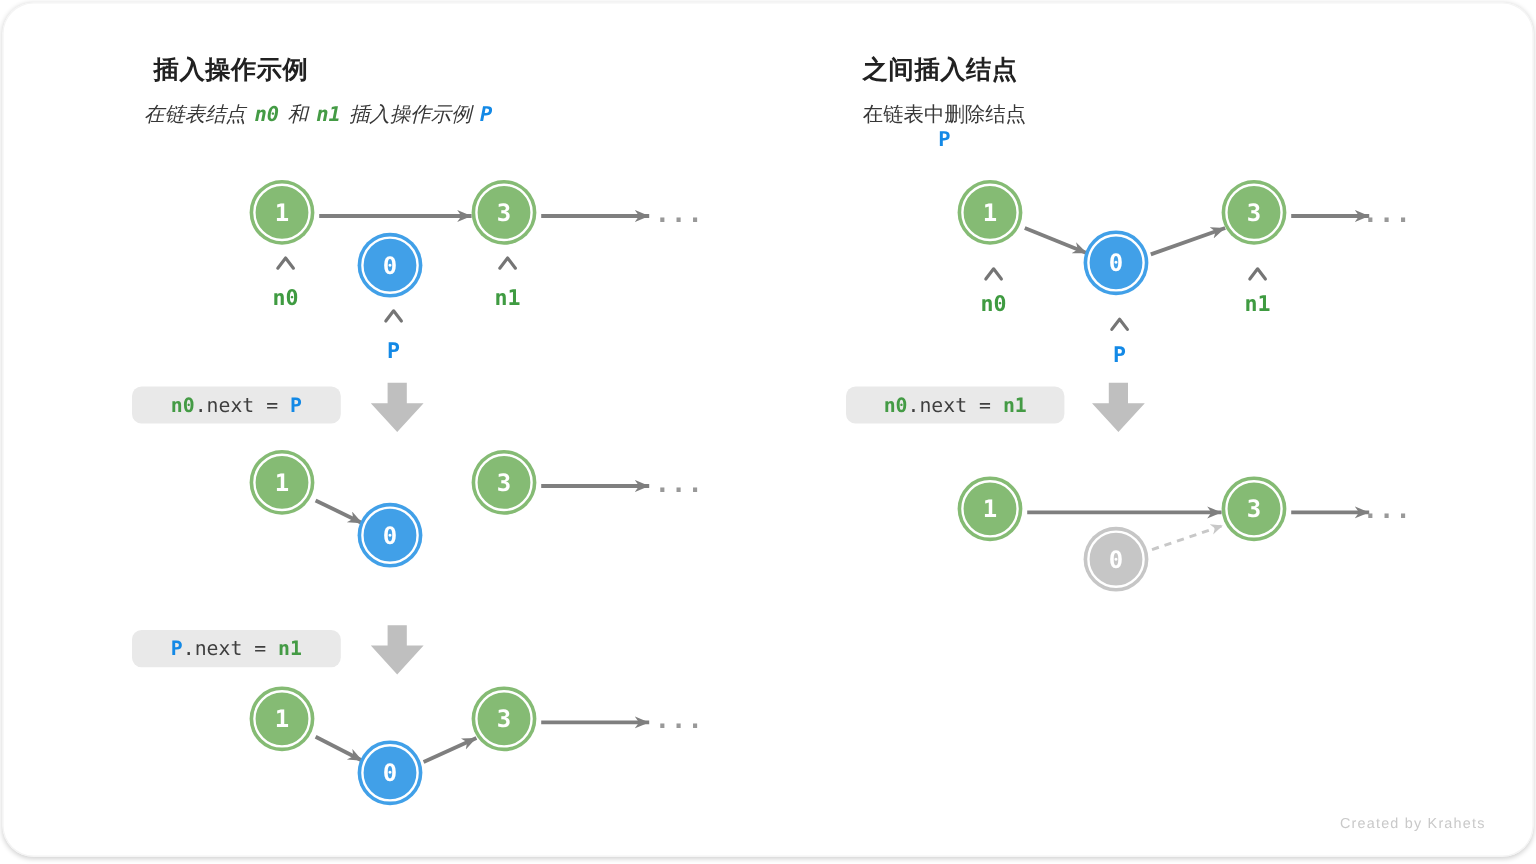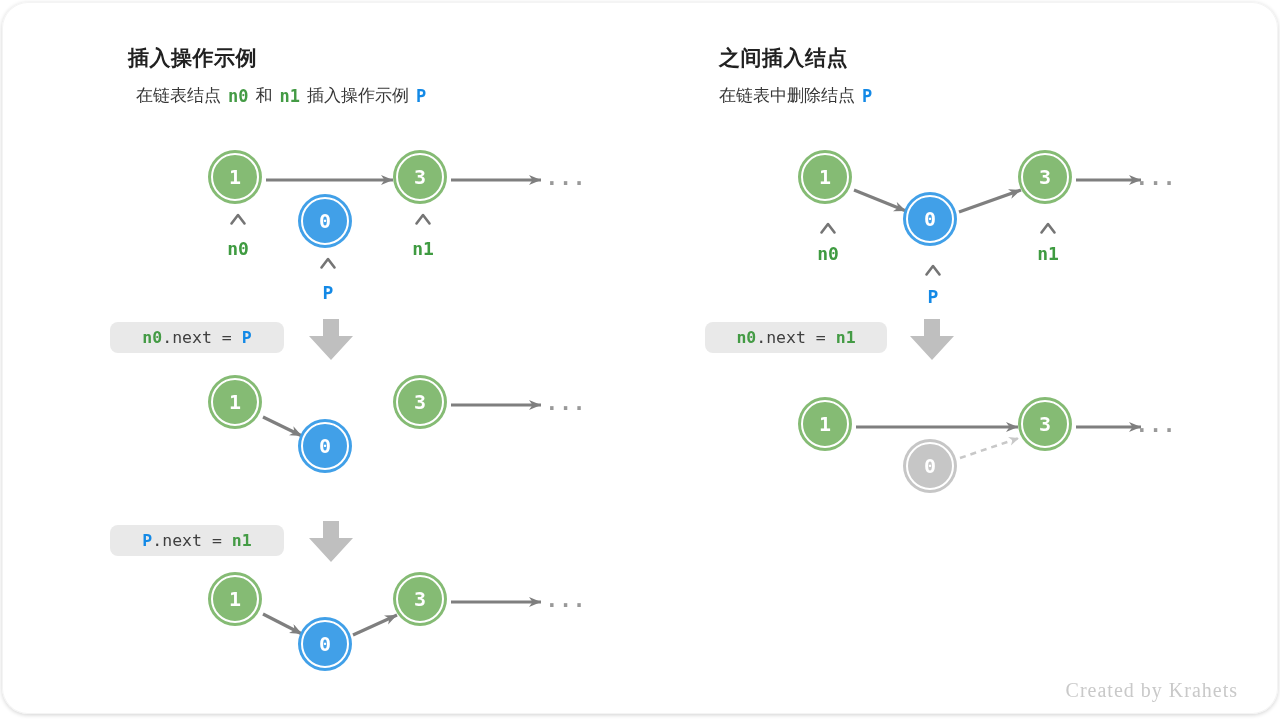--- a/index.html
+++ b/index.html
@@ -39,22 +39,22 @@
   }
   .code-box .kw-green{color:#449b45;font-weight:bold;}
   .code-box .kw-blue{color:#1389e6;font-weight:bold;}
   .ellipsis{
     width:44px;height:28px;display:flex;align-items:center;justify-content:center;
     font-family:"DejaVu Sans Mono","Liberation Mono",monospace;
     font-weight:bold;font-size:21px;color:#999;letter-spacing:1px;line-height:1;
     transform:translate(-50%,-50%) translateY(-5px);
   }
   .credit{
-    font-family:Liberation Serif, serif;
-    font-size:20px;color:#c9c9c9;letter-spacing:1px;
+    font-family:Liberation Sans, sans-serif;
+    font-size:12px;color:#c9c9c9;letter-spacing:1px;
   }
   svg.overlay{position:absolute;left:0;top:0;pointer-events:none;}
 </style>
 </head>
 <body>
 
 <div class="card">
 
   <svg class="overlay" width="1280" height="720">
     <defs>
@@ -95,21 +95,21 @@
     </g>
 
     <g fill="#bfbfbf">
       <path transform="translate(307,317)" d="M14 0 H30 V17 H44 L22 41 L0 17 H14 Z"></path>
       <path transform="translate(307,519)" d="M14 0 H30 V17 H44 L22 41 L0 17 H14 Z"></path>
       <path transform="translate(908,317)" d="M14 0 H30 V17 H44 L22 41 L0 17 H14 Z"></path>
     </g>
   </svg>
 
   <div class="abs title" style="left:126px;top:42px;text-align:right;">插入操作示例</div>
-  <div class="abs subtitle" style="left:134px;top:82px;">
+  <div class="abs subtitle" style="left:118px;top:82px;font-style:italic;">
     <span>在链表结点</span>
       <span class="id-green">n0</span>
       <span>和</span>
       <span class="id-green">n1</span>
       <span>插入操作示例</span>
       <span class="id-blue">P</span>
   </div>
 
   <div class="abs node node-green" style="left:209px;top:151px;">1</div>
   <div class="abs node node-green" style="left:394px;top:151px;">3</div>
@@ -131,21 +131,21 @@
   <div class="abs code-box" style="left:108px;top:523px;width:174px;">
     <span class="kw-blue">P</span><span>.next = </span><span class="kw-green">n1</span>
   </div>
 
   <div class="abs node node-green" style="left:209px;top:573px;">1</div>
   <div class="abs node node-blue" style="left:299px;top:618px;">0</div>
   <div class="abs node node-green" style="left:394px;top:573px;">3</div>
   <div class="abs ellipsis" style="left:564px;top:603px;">...</div>
 
   <div class="abs title" style="left:717px;top:42px;">之间插入结点</div>
-  <div class="abs subtitle" style="left:717px;top:82px;">
+  <div class="abs subtitle" style="left:717px;top:82px;flex-direction:column;">
     <span>在链表中删除结点</span>
       <span class="id-blue">P</span>
   </div>
 
   <div class="abs node node-green" style="left:799px;top:151px;">1</div>
   <div class="abs node node-blue" style="left:904px;top:193px;">0</div>
   <div class="abs node node-green" style="left:1019px;top:151px;">3</div>
   <div class="abs ellipsis" style="left:1154px;top:181px;">...</div>
   <div class="abs ptr-label green" style="left:826px;top:252px;">n0</div>
   <div class="abs ptr-label green" style="left:1046px;top:252px;">n1</div>

